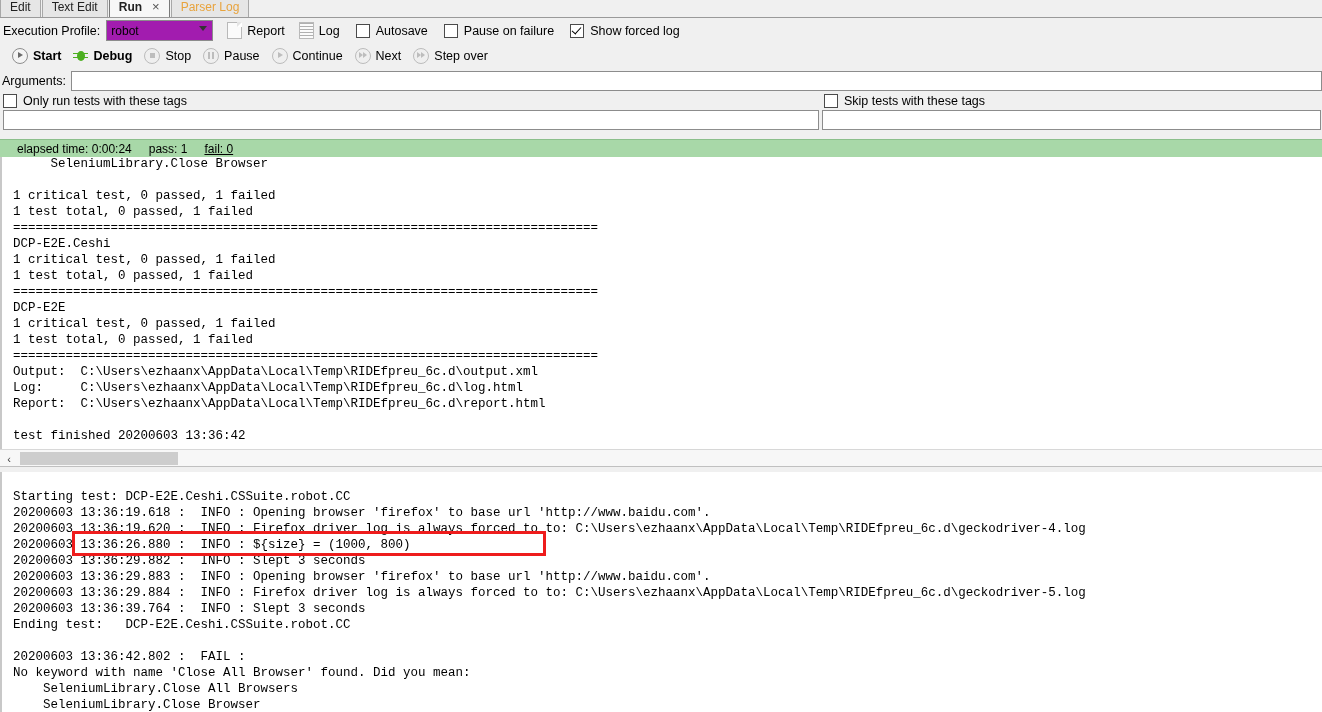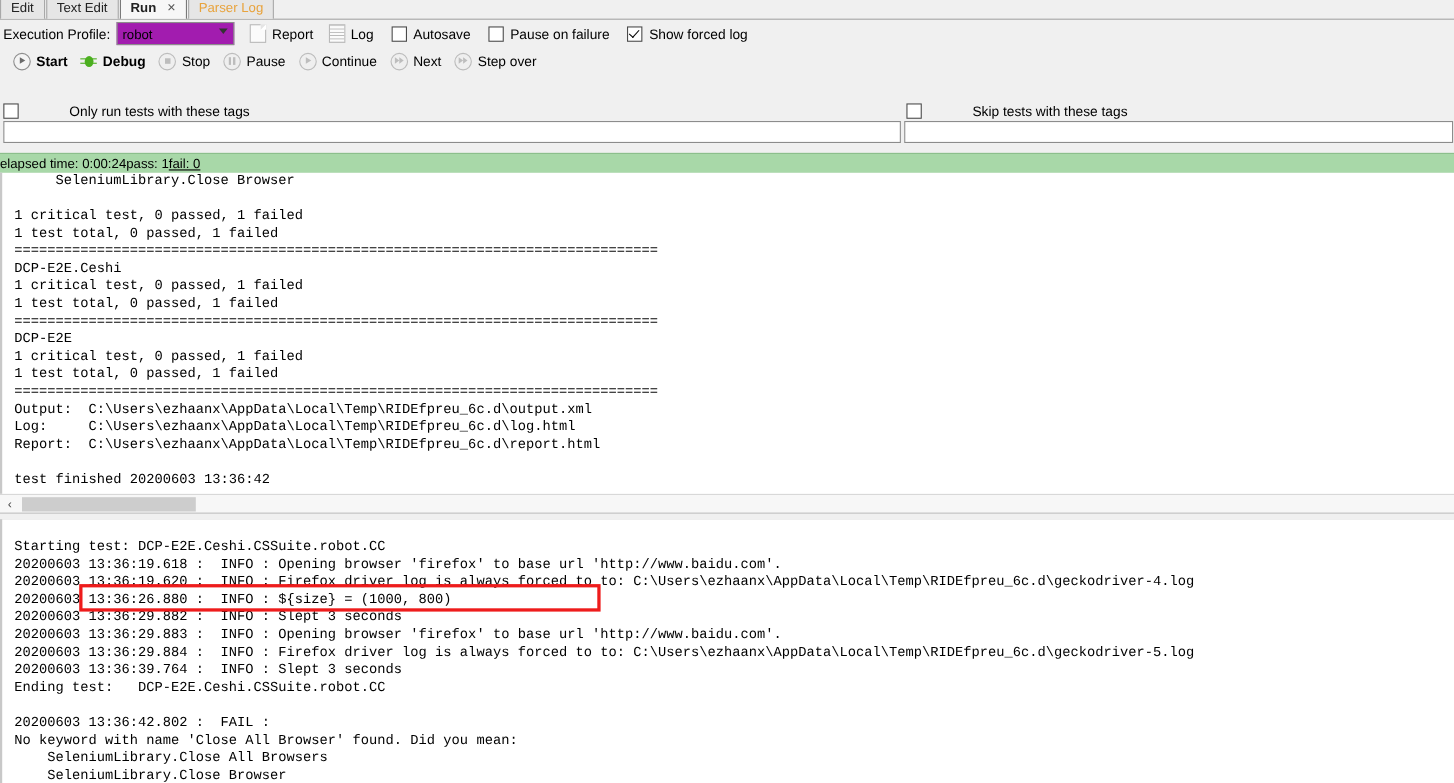--- a/index.html
+++ b/index.html
@@ -76,37 +76,37 @@
   .bug .body{position:absolute;left:4px;top:2px;width:8px;height:10px;border-radius:50%;background:#4caf20;}
   .bug .lg{position:absolute;background:#4caf20;height:1.6px;width:6px;}
 
   
   .argrow{position:absolute;left:0;top:70px;width:1322px;height:22px;display:flex;align-items:center;}
   .argrow .lbl{margin-left:2px;}
   .argfield{margin-left:5px;width:1280px;height:18px;background:#fff;border:1px solid #8c8c8c;}
   .argfield input{width:100%;height:100%;border:0;outline:none;font-family:"Liberation Sans",sans-serif;font-size:12px;padding-left:3px;background:transparent;}
 
   
-  .tagchk{position:absolute;top:94px;display:flex;align-items:flex-start;gap:40px;}
+  .tagchk{position:absolute;top:94px;display:flex;align-items:flex-start;}
   .tagchk.left{left:3px;}
   .tagchk.right{left:824px;}
   .tagfieldrow{position:absolute;top:110px;left:0;width:1322px;height:22px;}
   .tagfield{position:absolute;height:18px;background:#fff;border:1px solid #8c8c8c;}
   .tagfield.left{left:3px;width:814px;}
   .tagfield.right{left:822px;width:497px;}
   .tagfield input{width:100%;height:100%;border:0;outline:none;font-family:"Liberation Sans",sans-serif;font-size:12px;padding-left:3px;background:transparent;}
 
   
   .statusbar{
     position:absolute;left:0;top:139px;width:1322px;height:17px;
     background:#a8d8a8;display:flex;align-items:center;
     border-top:1px solid #8cbf8c;border-bottom:1px solid #8cbf8c;
     font-size:12px;
   }
-  .statusbar span{margin-left:0;}
+  .statusbar span{margin-left:0;padding-left:17px;}
   .st-el{margin-left:10px;}
   .st-pass{margin-left:26px;}
   .st-fail{margin-left:26px;text-decoration:underline;}
 
   
   .outpanel{
     position:absolute;left:0;top:157px;width:1322px;height:292px;
     background:#fff;overflow:hidden;
     border-left:2px solid #c8c8c8;
   }
@@ -237,20 +237,26 @@
     </div>
     <div class="rbtn dis">
       <span class="cir dis">
           <span class="tri2"></span>
           <span class="tri2b"></span>
         </span>
       <span class="txt">Step over</span>
     </div>
   </div>
 
+  <div class="argrow">
+    <span class="lbl">Arguments:</span>
+    <div class="argfield">
+      <input type="text" value="" style="">
+    </div>
+  </div>
 
   <div class="tagchk left">
     <span class="box on" style="width:12px;height:12px;border:1px solid #4a4a4a;background:#fff;position:relative;display:inline-block;"></span>
     <span class="txt" style="margin-left:6px;font-size:12.5px;">Only run tests with these tags</span>
   </div>
   <div class="tagchk right">
     <span class="box" style="width:12px;height:12px;border:1px solid #4a4a4a;background:#fff;position:relative;display:inline-block;"></span>
     <span class="txt" style="margin-left:6px;font-size:12.5px;">Skip tests with these tags</span>
   </div>
 

